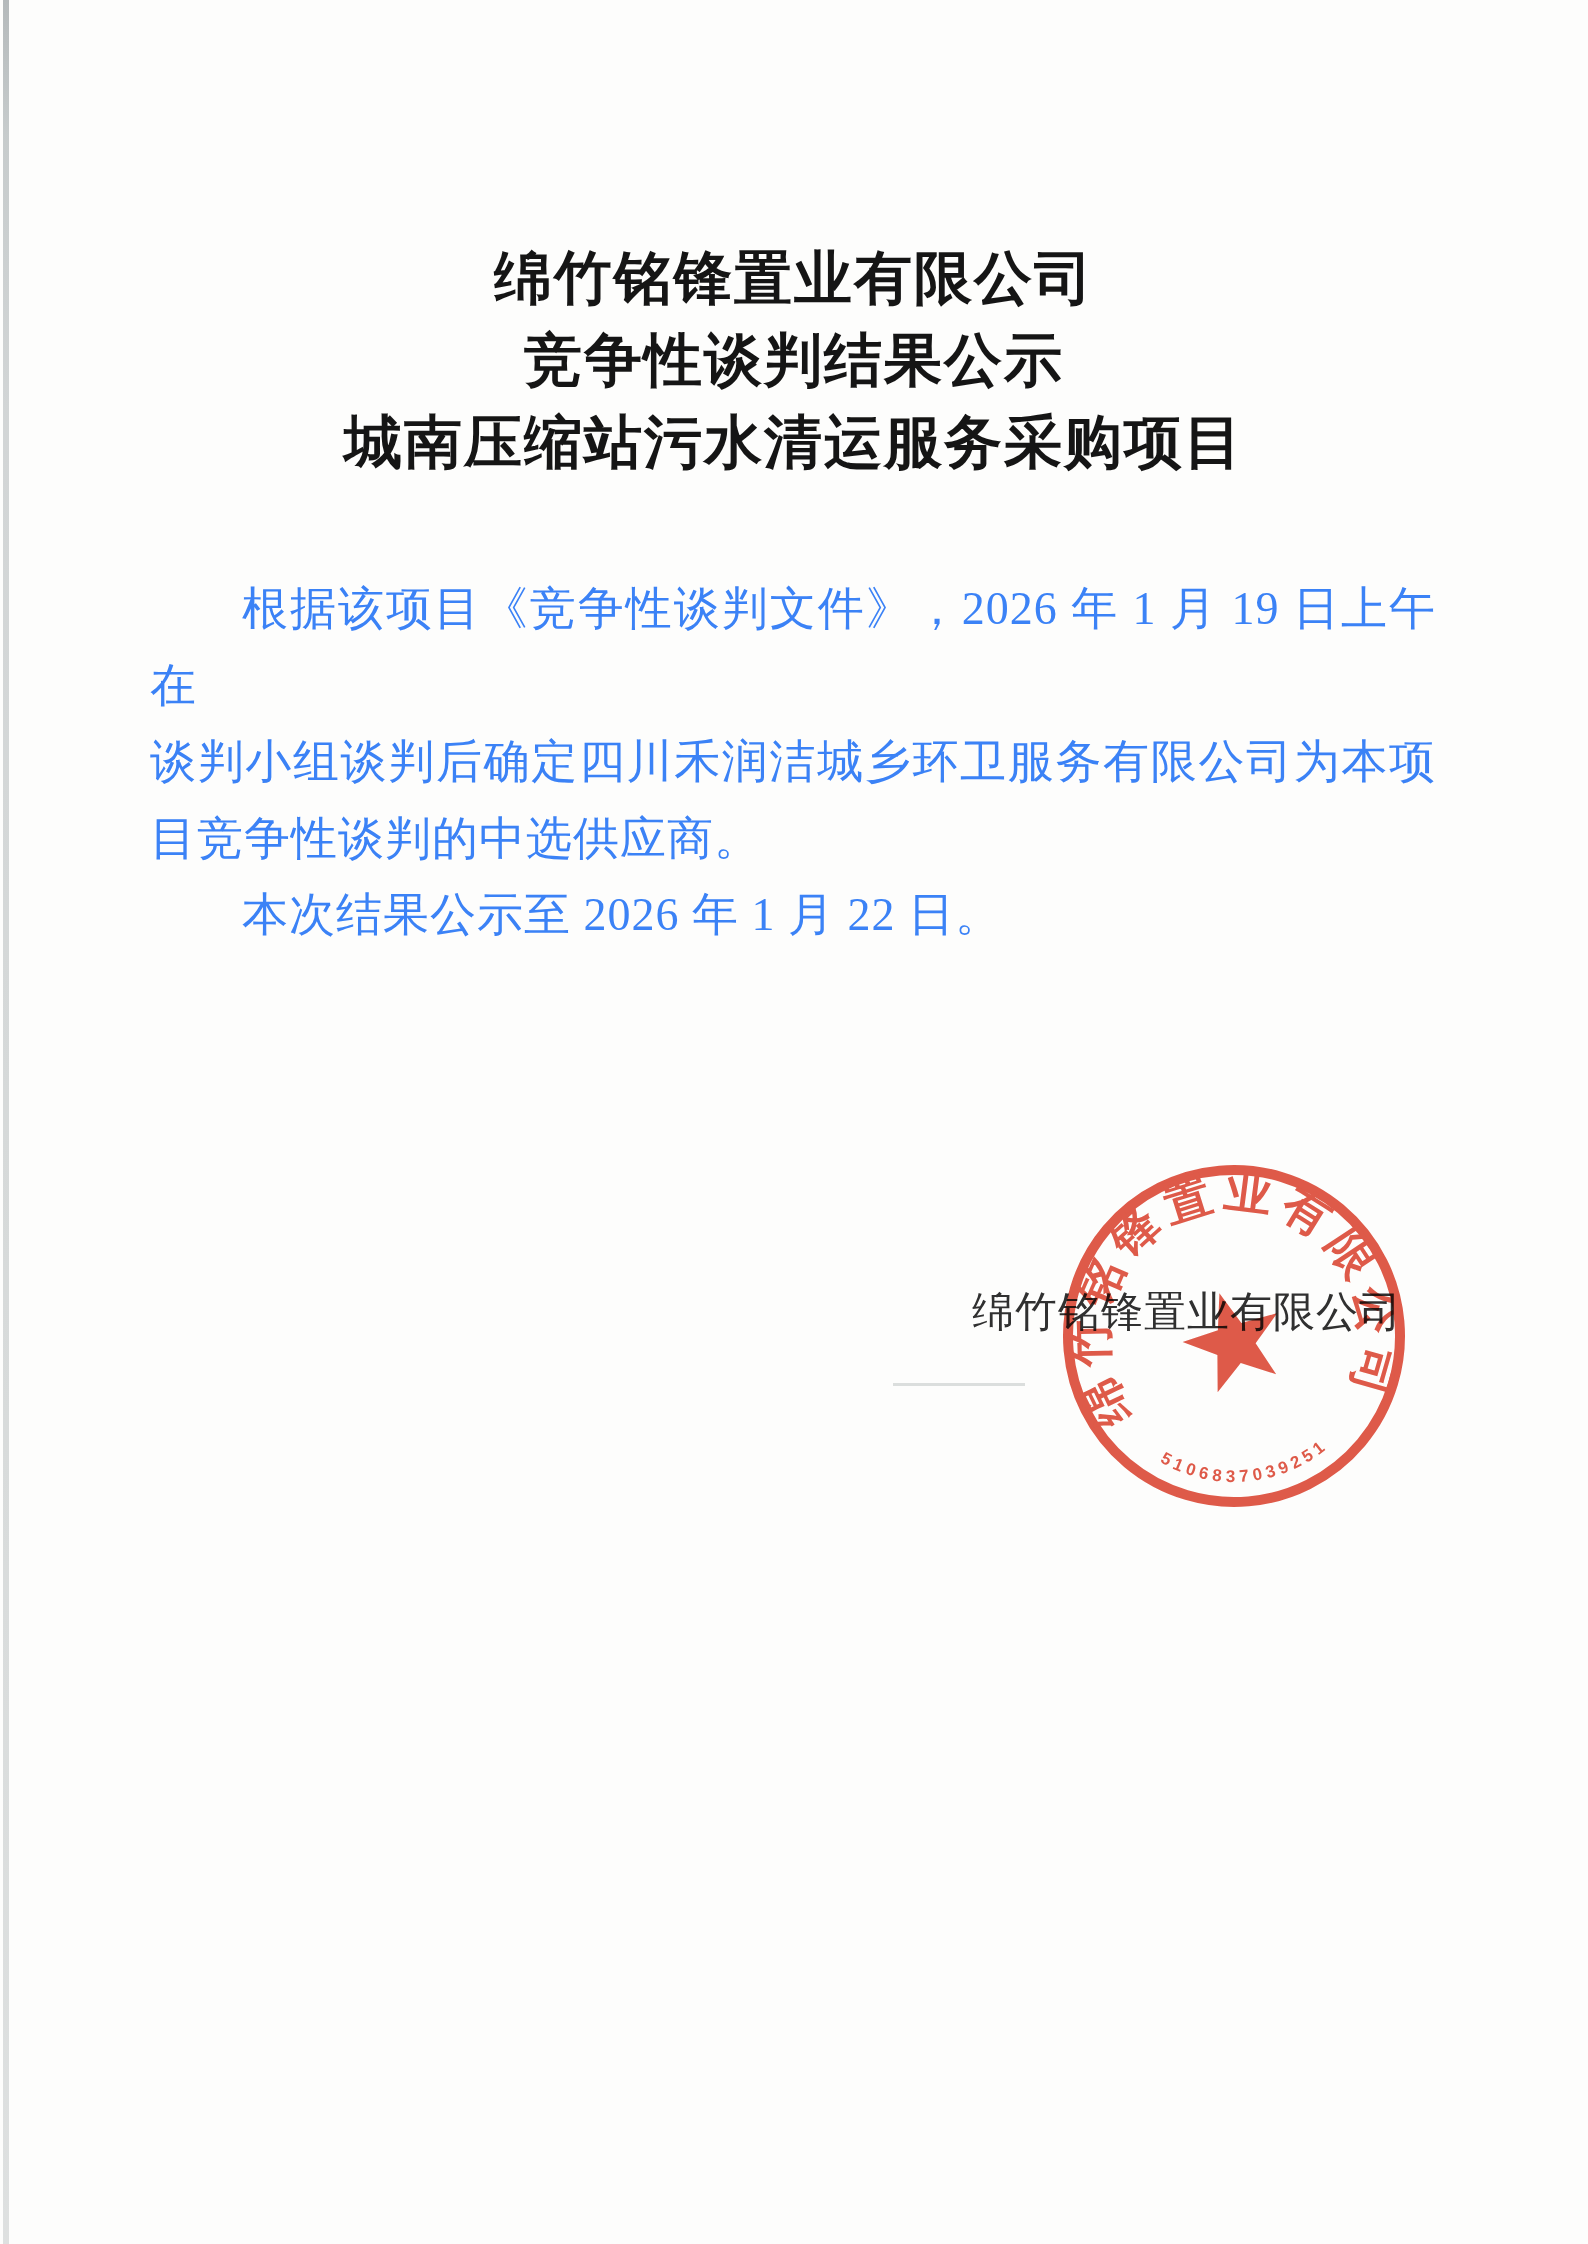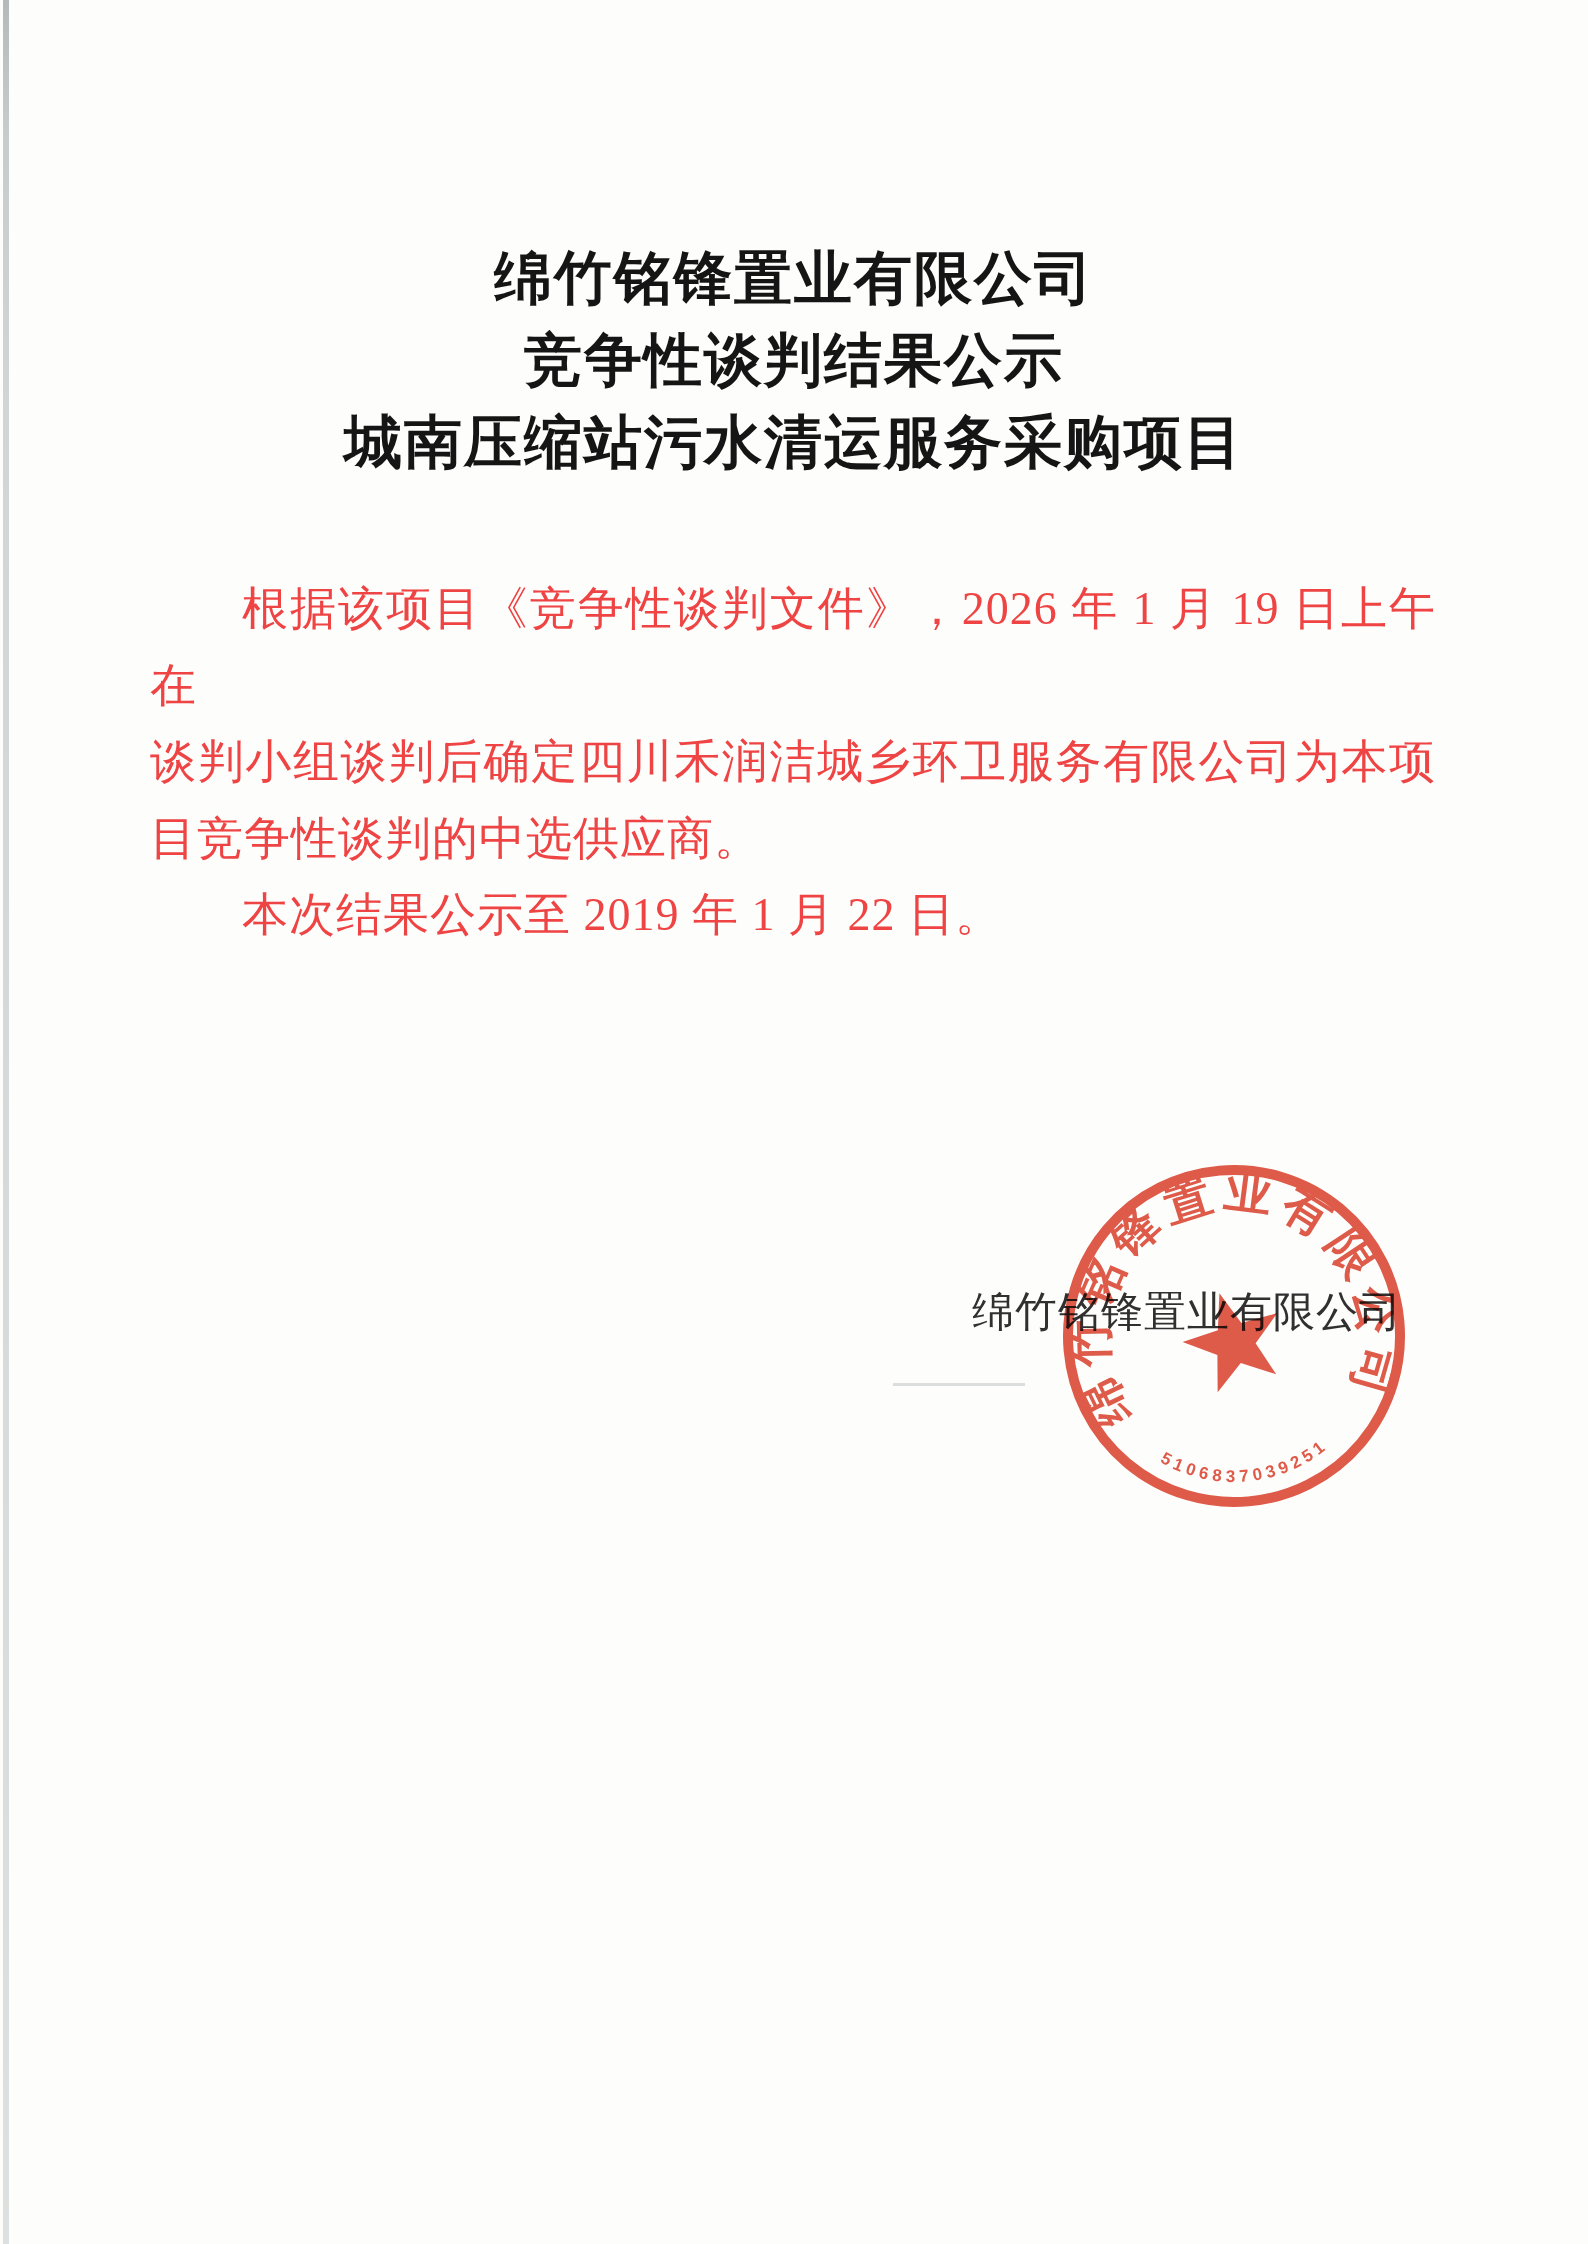--- a/index.html
+++ b/index.html
@@ -25,21 +25,21 @@
   .title-block{
     position:absolute;top:238px;left:0;width:1588px;
     text-align:center;
     font-weight:700;color:#151515;
     font-size:58px;line-height:82px;
     letter-spacing:2px;
   }
   .body-block{
     position:absolute;top:571px;left:150px;width:1286px;
     font-size:46px;line-height:76.6px;
-    color:#ef4444;
+    color:#3b82f6;
     letter-spacing:1px;
   }
   .line{white-space:nowrap;}
   .line.justify{
     white-space:normal;
     text-align:justify;
     text-align-last:justify;
   }
   .line.indent{text-indent:2em;}
   .sign-block{
@@ -79,21 +79,21 @@
   <header class="title-block">
     <div class="title-line">绵竹铭锋置业有限公司</div>
     <div class="title-line">竞争性谈判结果公示</div>
     <div class="title-line">城南压缩站污水清运服务采购项目</div>
   </header>
 
   <main class="body-block">
     <div class="line indent justify">根据该项目《竞争性谈判文件》，2026 年 1 月 19 日上午在</div>
     <div class="line justify">谈判小组谈判后确定四川禾润洁城乡环卫服务有限公司为本项</div>
     <div class="line">目竞争性谈判的中选供应商。</div>
-    <div class="line indent">本次结果公示至 2019 年 1 月 22 日。</div>
+    <div class="line indent">本次结果公示至 2026 年 1 月 22 日。</div>
   </main>
 
   <div class="sign-block">
     <div class="sign-company">绵竹铭锋置业有限公司</div>
   </div>
 
   <div class="seal">
     <svg viewBox="0 0 350 350" width="350" height="350">
       <circle class="seal-ring" cx="175" cy="175" r="166"></circle>
       <polygon class="seal-star" points="175,130 187.3,165 224.5,165.9 195,188.5 205.6,224.1 175,203 144.4,224.1 155,188.5 125.5,165.9 162.7,165" transform="rotate(-12 175 182)"></polygon>

